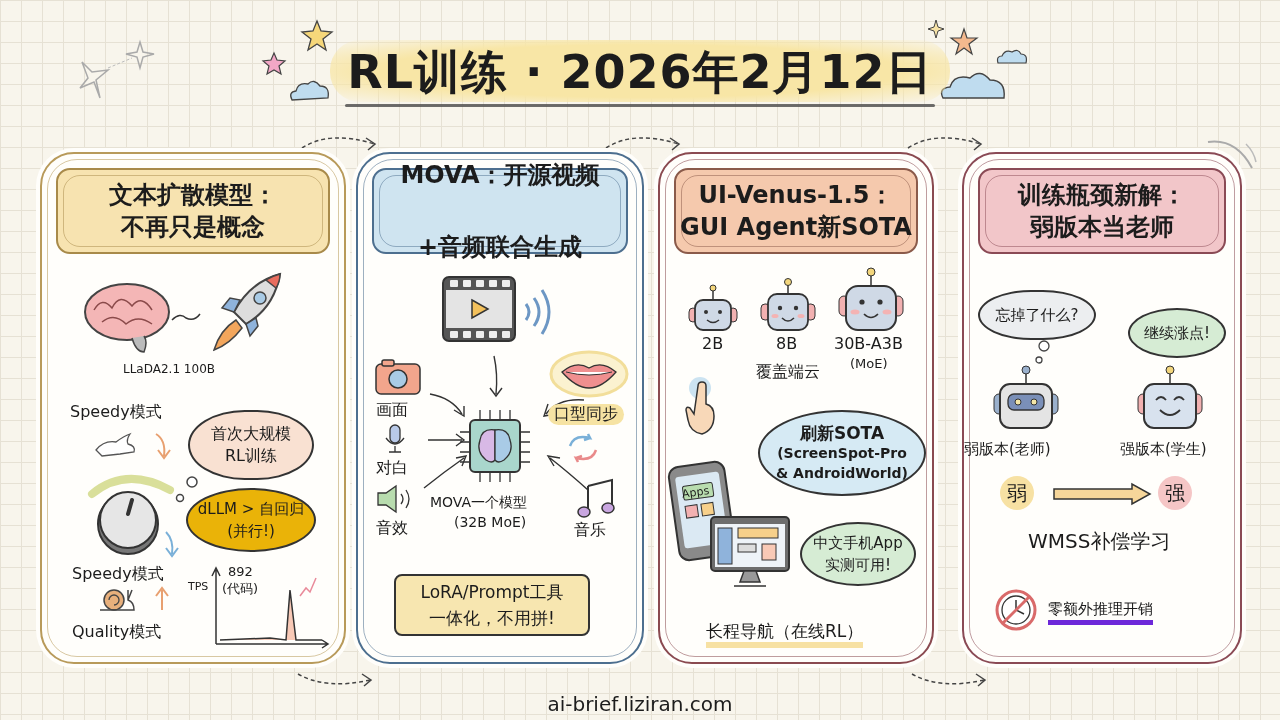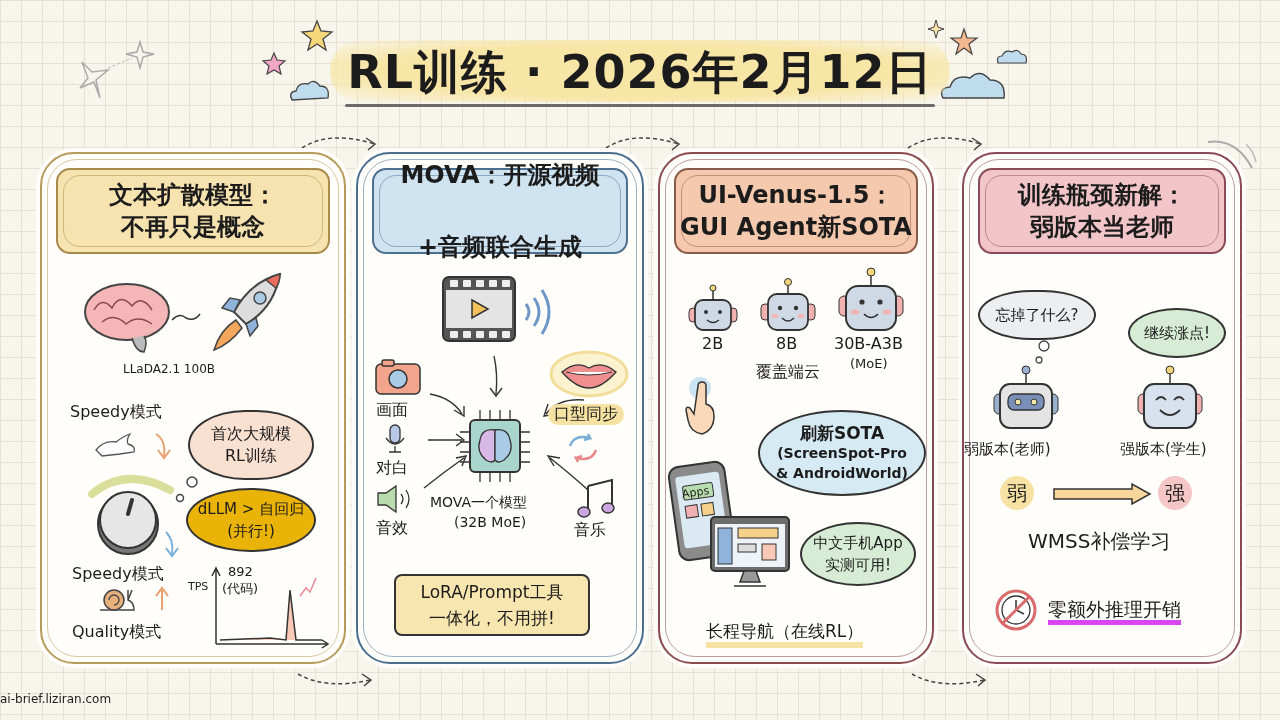--- a/index.html
+++ b/index.html
@@ -71,21 +71,21 @@
   .lbl { position: absolute; font-size: 16px; white-space: nowrap; text-align: center; }
   .lbl-sm { position: absolute; font-size: 13px; white-space: nowrap; }
   .bubble {
     position: absolute; border: 2px solid #333; text-align: center; font-size: 16px; line-height: 22px;
     display: flex; flex-direction: column; justify-content: center; align-items: center;
   }
   .bubble span { white-space: nowrap; }
   .cloud { border-radius: 45% / 50%; }
   .speech { border-radius: 50%; }
   svg { position: absolute; overflow: visible; }
-  .footer { left: 0; width: 1280px; top: 692px; font-size: 12px; }
+  .footer { left: 0; width: 1280px; top: 692px; text-align: center; font-size: 20px; }
 </style>
 </head>
 <body>
 
 <svg style="left:68px;top:40px;width:90px;height:60px;">
   <path d="M14 22 L20 38 L12 48 L26 42 L32 58 L28 40 L40 30 L24 32 Z" fill="none" stroke="#aaa" stroke-width="1.5"></path>
   <path d="M40 28 L64 18" stroke="#bbb" stroke-width="1" stroke-dasharray="3 2"></path>
   <path d="M72 2 L75 12 L86 14 L75 17 L72 28 L69 17 L58 14 L69 12 Z" fill="none" stroke="#aaa" stroke-width="1.5"></path>
 </svg>
 <svg style="left:300px;top:20px;width:34px;height:32px;">
@@ -431,16 +431,16 @@
   </svg>
   <div class="lbl" style="left:194px;top:322px;width:34px;height:34px;border-radius:50%;background:#f5c6c6;text-align:center;line-height:34px;font-size:20px;">强</div>
   <div class="lbl" style="left:64px;top:362px;font-size:20px;margin-top:12px;">WMSS补偿学习</div>
 
   <svg style="left:30px;top:434px;width:44px;height:44px;">
     <circle cx="22" cy="22" r="19" fill="#fff" stroke="#d96a6a" stroke-width="3"></circle>
     <circle cx="22" cy="22" r="14" fill="none" stroke="#333" stroke-width="1.3"></circle>
     <path d="M22 12 L22 22 L30 26" fill="none" stroke="#333" stroke-width="1.5"></path>
     <path d="M9 35 L35 9" stroke="#d96a6a" stroke-width="3"></path>
   </svg>
-  <div class="lbl" style="left:84px;top:444px;font-size:19px;border-bottom:5px solid #d946ef;line-height:22px;">零额外推理开销</div>
+  <div class="lbl" style="left:84px;top:444px;font-size:15px;border-bottom:5px solid #6d28d9;line-height:22px;">零额外推理开销</div>
 </div>
 
 <div class="abs footer">ai-brief.liziran.com</div>
 
 </body></html>

